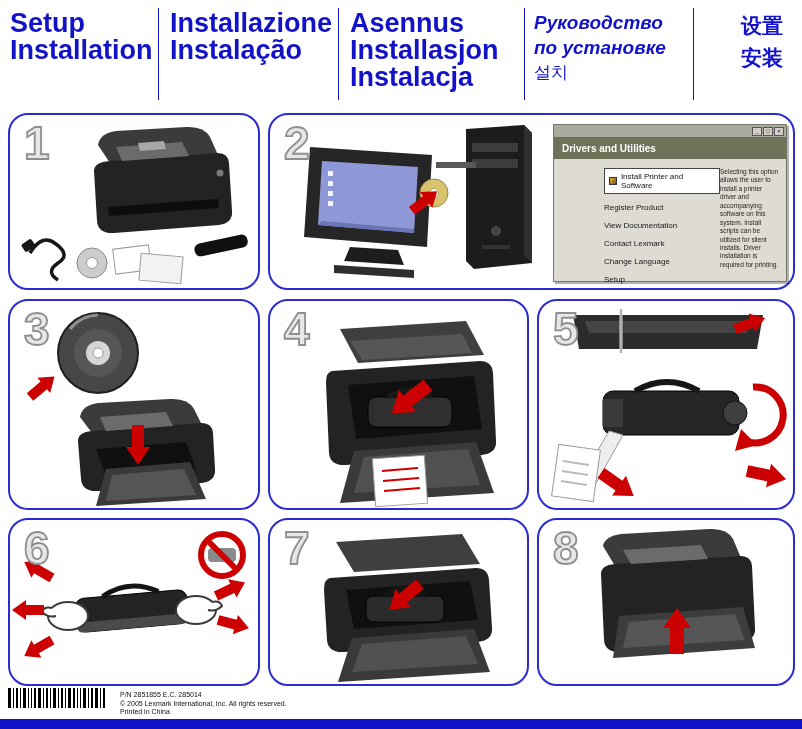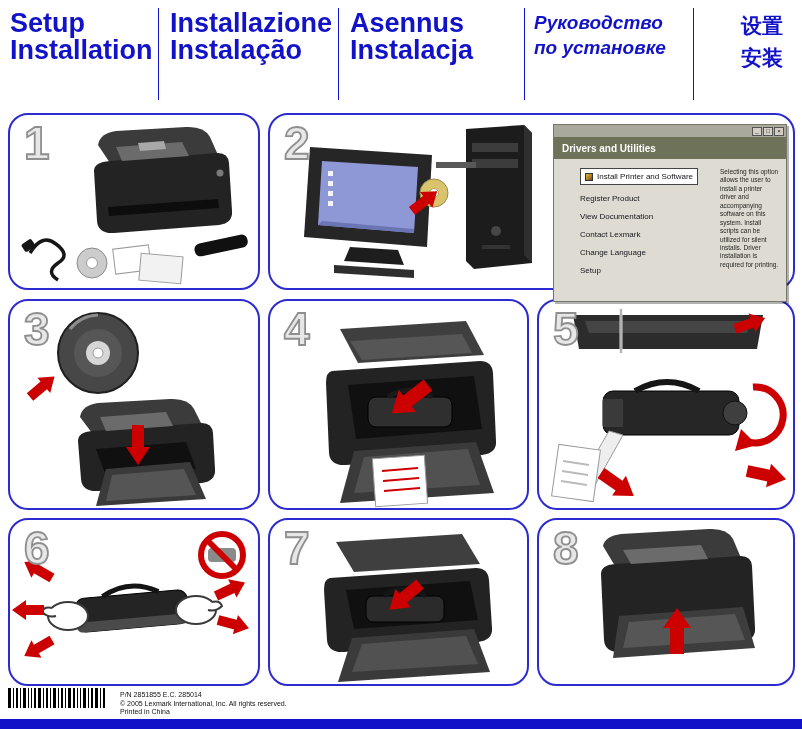--- a/index.html
+++ b/index.html
@@ -32,28 +32,28 @@
     position:absolute; top:0px; left:14px; z-index:3;
     font-size:46px; font-weight:bold; color:#e7e7e7;
     -webkit-text-stroke:1.8px #8f8f8f; text-shadow:0 0 1px #999;
     line-height:56px;
   }
   svg.illus { position:absolute; left:0; top:0; width:100%; height:100%; }
   .p2 svg.illus { width:310px; }
 
   
   .dialog {
-    position:absolute; right:6px; top:9px; width:234px; height:178px;
+    position:absolute; right:6px; top:9px; width:234px; height:158px;
     background:#dedcd2; border:1px solid #76766a; box-shadow:2px 2px 0 rgba(0,0,0,.3);
     z-index:4;
   }
   .dlg-titlebar { height:12px; background:#a9a99d; display:flex; justify-content:flex-end; align-items:center; gap:1px; padding:1px 2px; }
   .dlg-btn { width:10px; height:9px; background:#d4d0c8; border:1px solid #555; font-size:6px; line-height:7px; text-align:center; color:#111; cursor:default; }
   .dlg-header { height:22px; background:#6e7258; color:#fff; font-size:10px; font-weight:bold; display:flex; align-items:center; padding-left:8px; }
-  .dlg-body { display:flex; gap:0; padding:9px 6px 6px 26px; }
+  .dlg-body { display:flex; gap:0; padding:9px 6px 6px 26px;margin-left:24px; }
   .dlg-menu { flex:1; display:flex; flex-direction:column; gap:9px; }
   .dlg-item { font-size:8px; color:#15151a; }
   .dlg-item.boxed { border:1px solid #444; background:#fff; padding:3px 4px; display:flex; align-items:center; gap:4px; width:fit-content; }
   .dlg-item-icon { display:inline-block; width:8px; height:8px; background:linear-gradient(135deg,#e8b73a,#7a4a1a); border:1px solid #333; }
   .dlg-side { width:60px; font-size:6.5px; line-height:1.3; color:#24241f; }
 
   
   .barcode { position:absolute; left:8px; top:688px; }
   .barcode-text { position:absolute; left:10px; top:728px; font-family:Liberation Serif, serif; font-size:13px; letter-spacing:4px; color:#000; }
   .footer-text { position:absolute; left:120px; top:691px; font-size:7px; line-height:8.5px; color:#111; }
@@ -70,26 +70,28 @@
       <div class="hdr-line">Installation</div>
     </div>
     <div class="hdr-sep" style="left:158px"></div>
     <div class="hdr-col" style="left:170px">
       <div class="hdr-line">Installazione</div>
       <div class="hdr-line">Instalação</div>
     </div>
     <div class="hdr-sep" style="left:338px"></div>
     <div class="hdr-col" style="left:350px">
       <div class="hdr-line">Asennus</div>
+      <div class="hdr-line">Installasjon</div>
       <div class="hdr-line">Instalacja</div>
     </div>
     <div class="hdr-sep" style="left:524px"></div>
     <div class="hdr-col" style="left:534px">
       <div class="hdr-line ru">Руководство</div>
       <div class="hdr-line ru">по установке</div>
+      <div class="hdr-line ko">설치</div>
     </div>
     <div class="hdr-sep" style="left:693px"></div>
     <div class="hdr-col" style="left:705px">
       <div class="hdr-line zh">设置</div>
       <div class="hdr-line zh">安装</div>
     </div>
   </header>
 
   <section class="panel p1">
     <div class="step-num">1</div>

